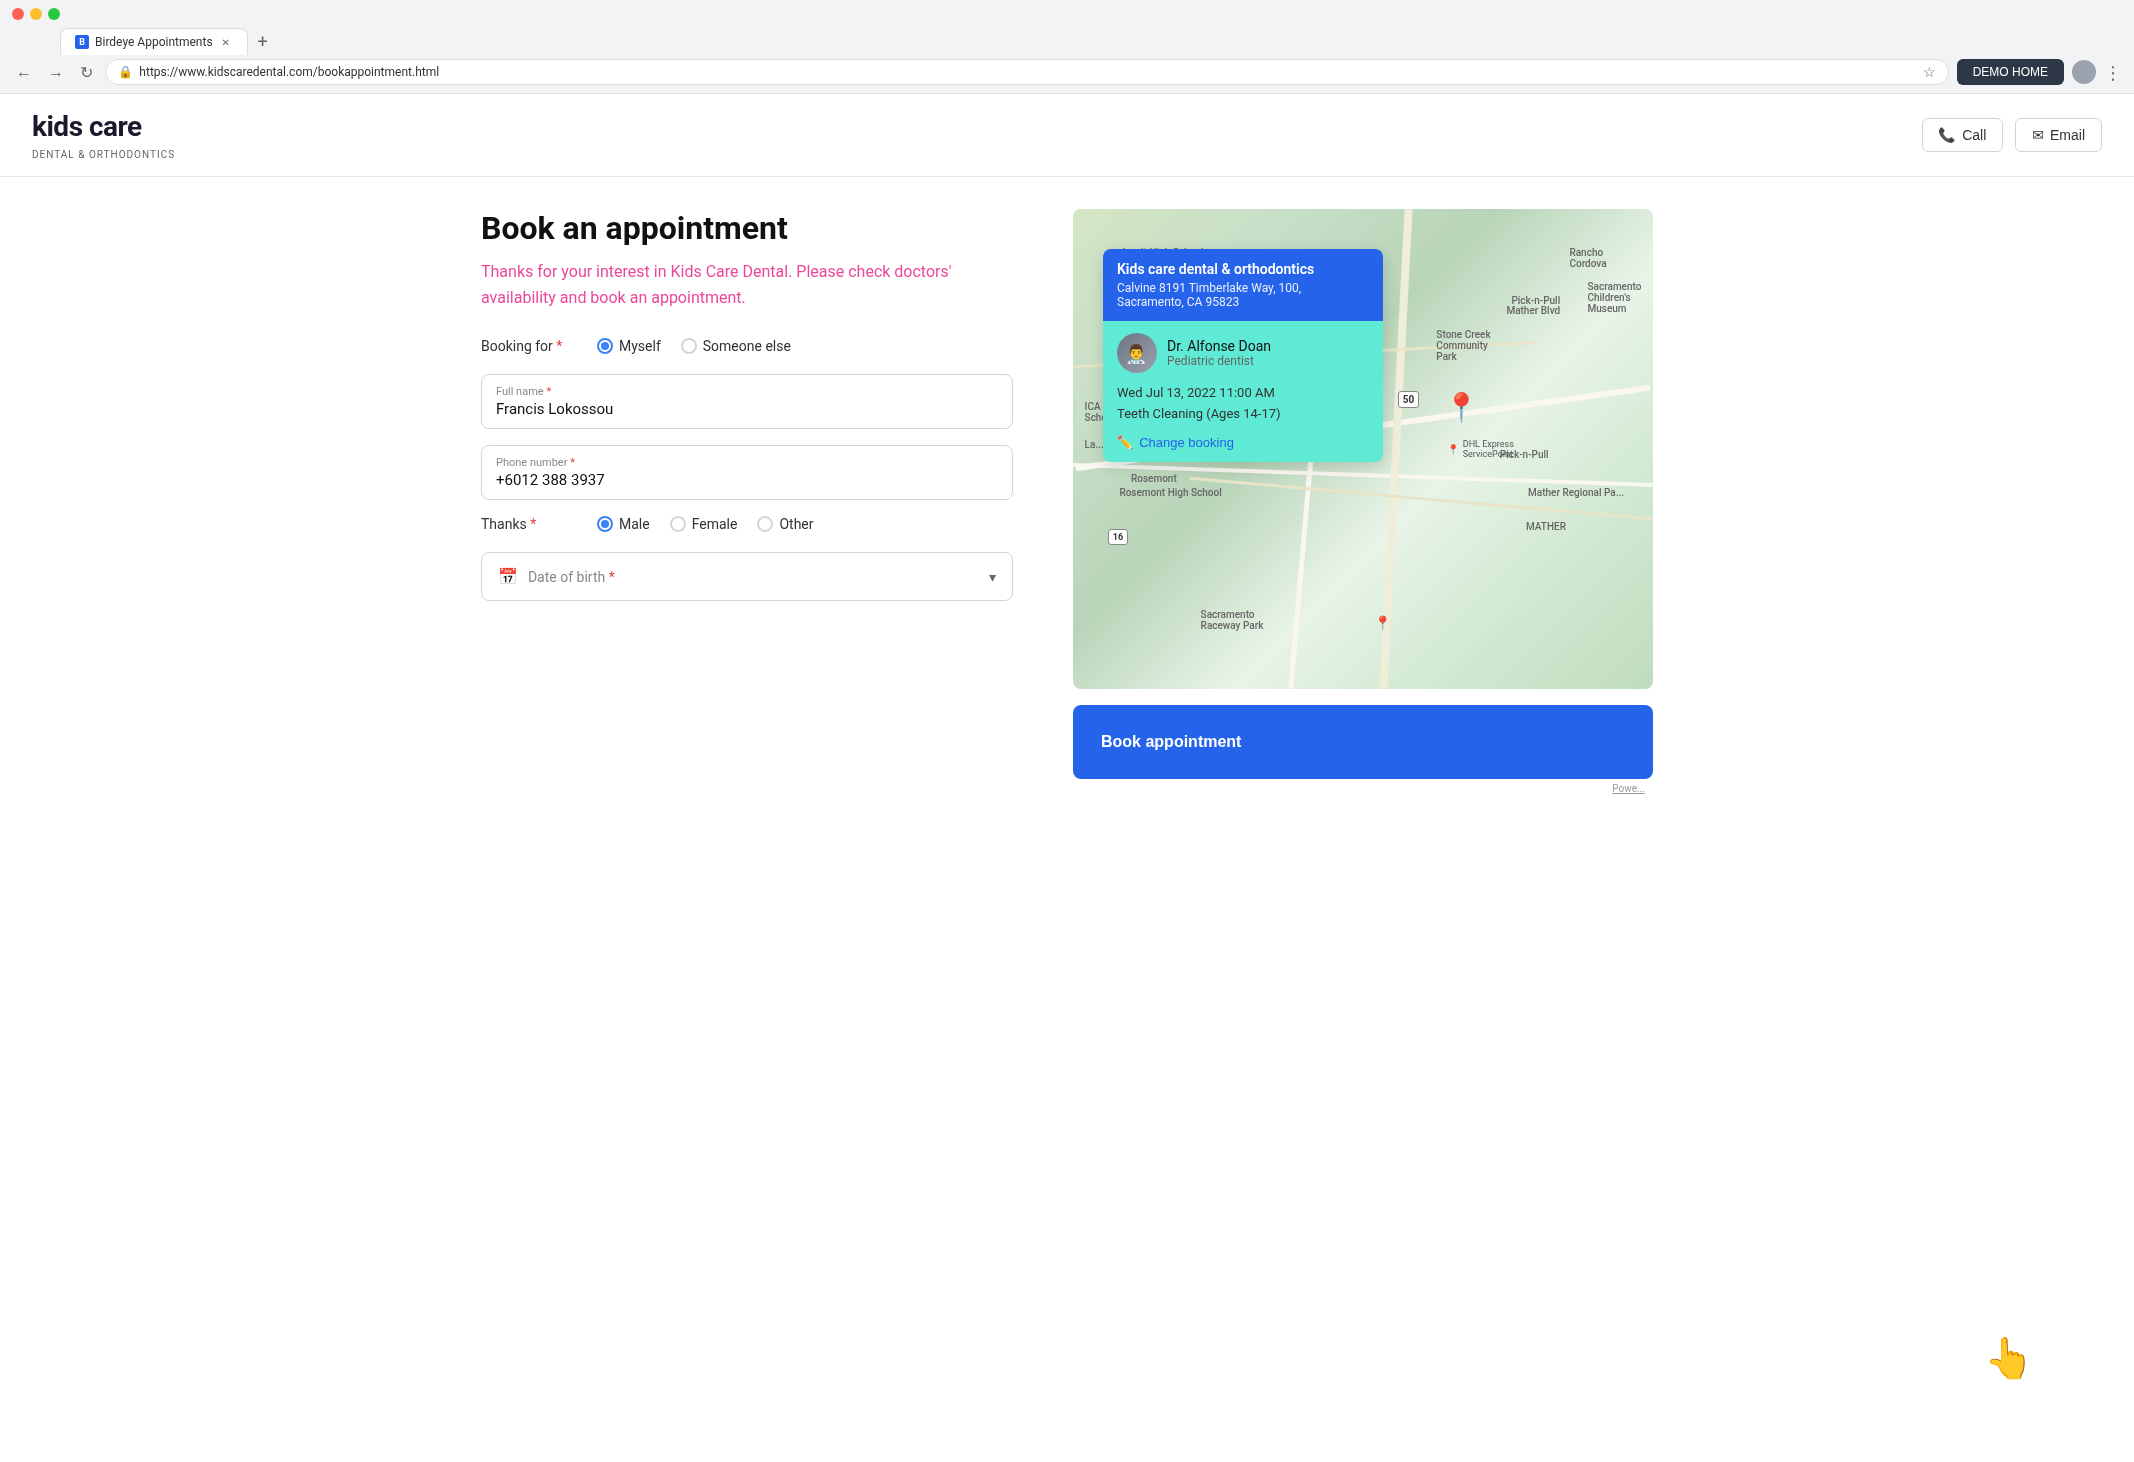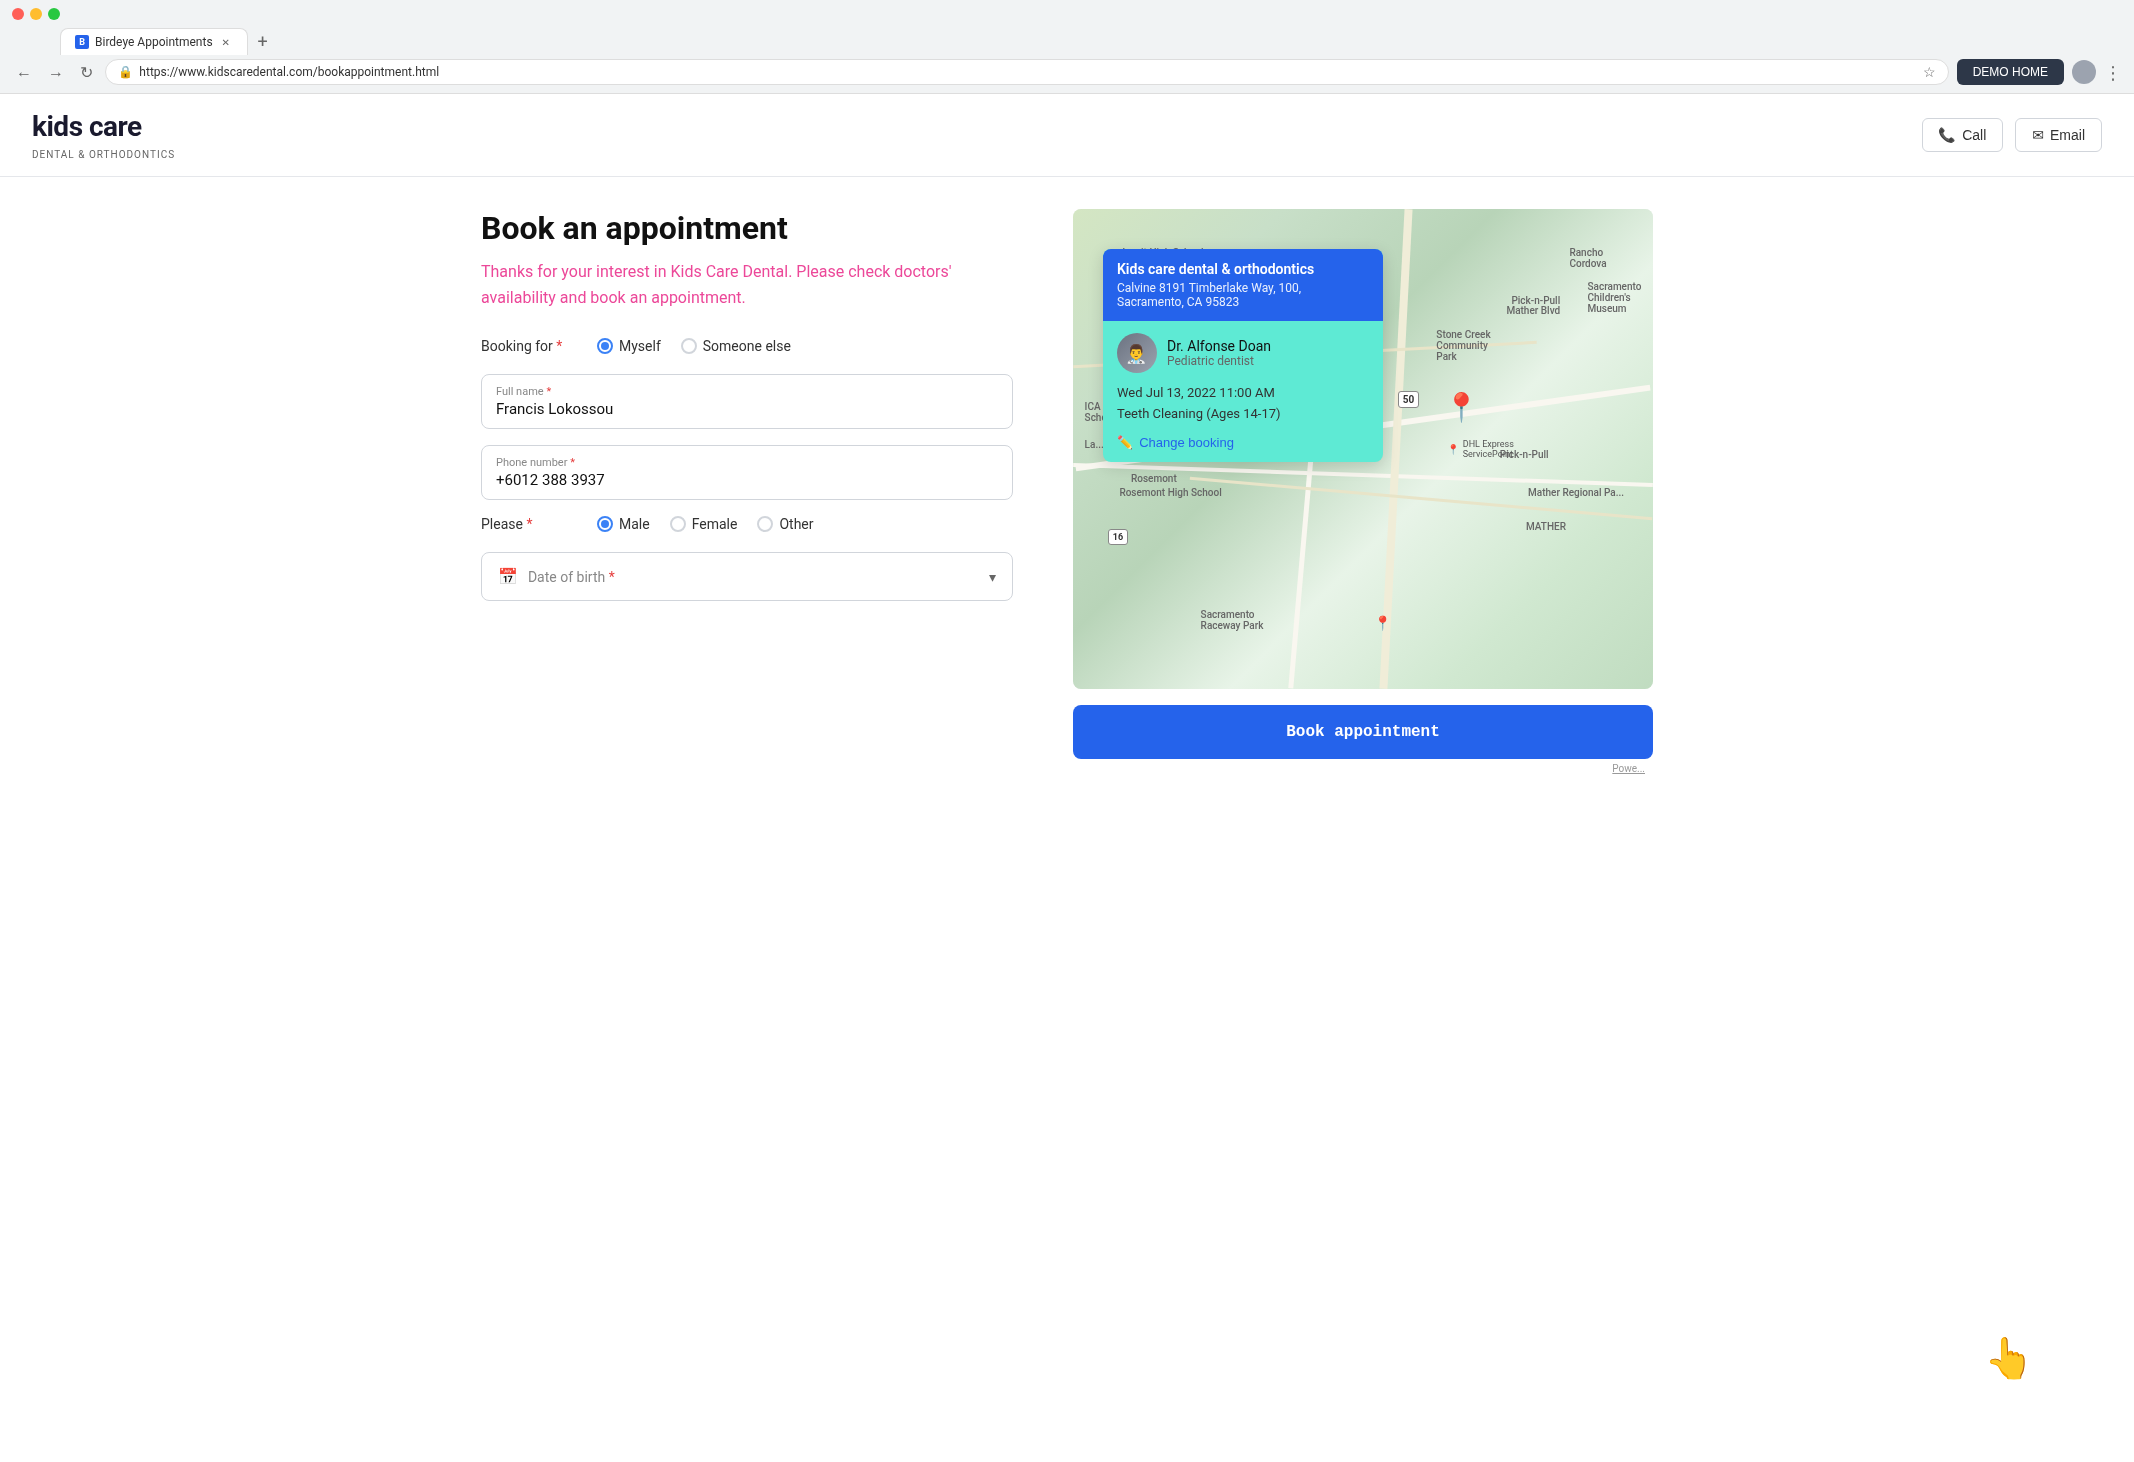--- a/index.html
+++ b/index.html
@@ -163,22 +163,22 @@
     
     .map-label {
       position: absolute; font-size: 10px; color: #666; font-weight: 500;
     }
 
     
     .book-btn {
       display: block; width: 100%;
       background: #2563eb; color: #fff;
       border: none; border-radius: 8px;
-      padding: 18px; font-size: 16px; font-weight: 600;
-      cursor: pointer; margin-top: 16px; text-align: center; font-family: Liberation Mono, monospace;
+      padding: 28px; font-size: 16px; font-weight: 600;
+      cursor: pointer; margin-top: 16px; text-align: left;
     }
 
     
     .cursor-hand {
       position: fixed; bottom: 80px; right: 100px;
       font-size: 40px; pointer-events: none; z-index: 1000;
     }
 
     
     .powered-by {
@@ -273,21 +273,21 @@
       <span class="input-label">
         <span>Phone number</span>
         <span class="required">*</span>
       </span>
       <span class="input-value">+6012 388 3937</span>
     </div>
 
 
     <div class="gender-row">
       <span class="form-label">
-        <span>Please</span>
+        <span>Thanks</span>
         <span class="required">*</span>
       </span>
       <div class="radio-group">
         <label class="radio-option">
           <div class="radio-input checked"></div>
           <span>Male</span>
         </label>
         <label class="radio-option">
           <div class="radio-input"></div>
           <span>Female</span>

